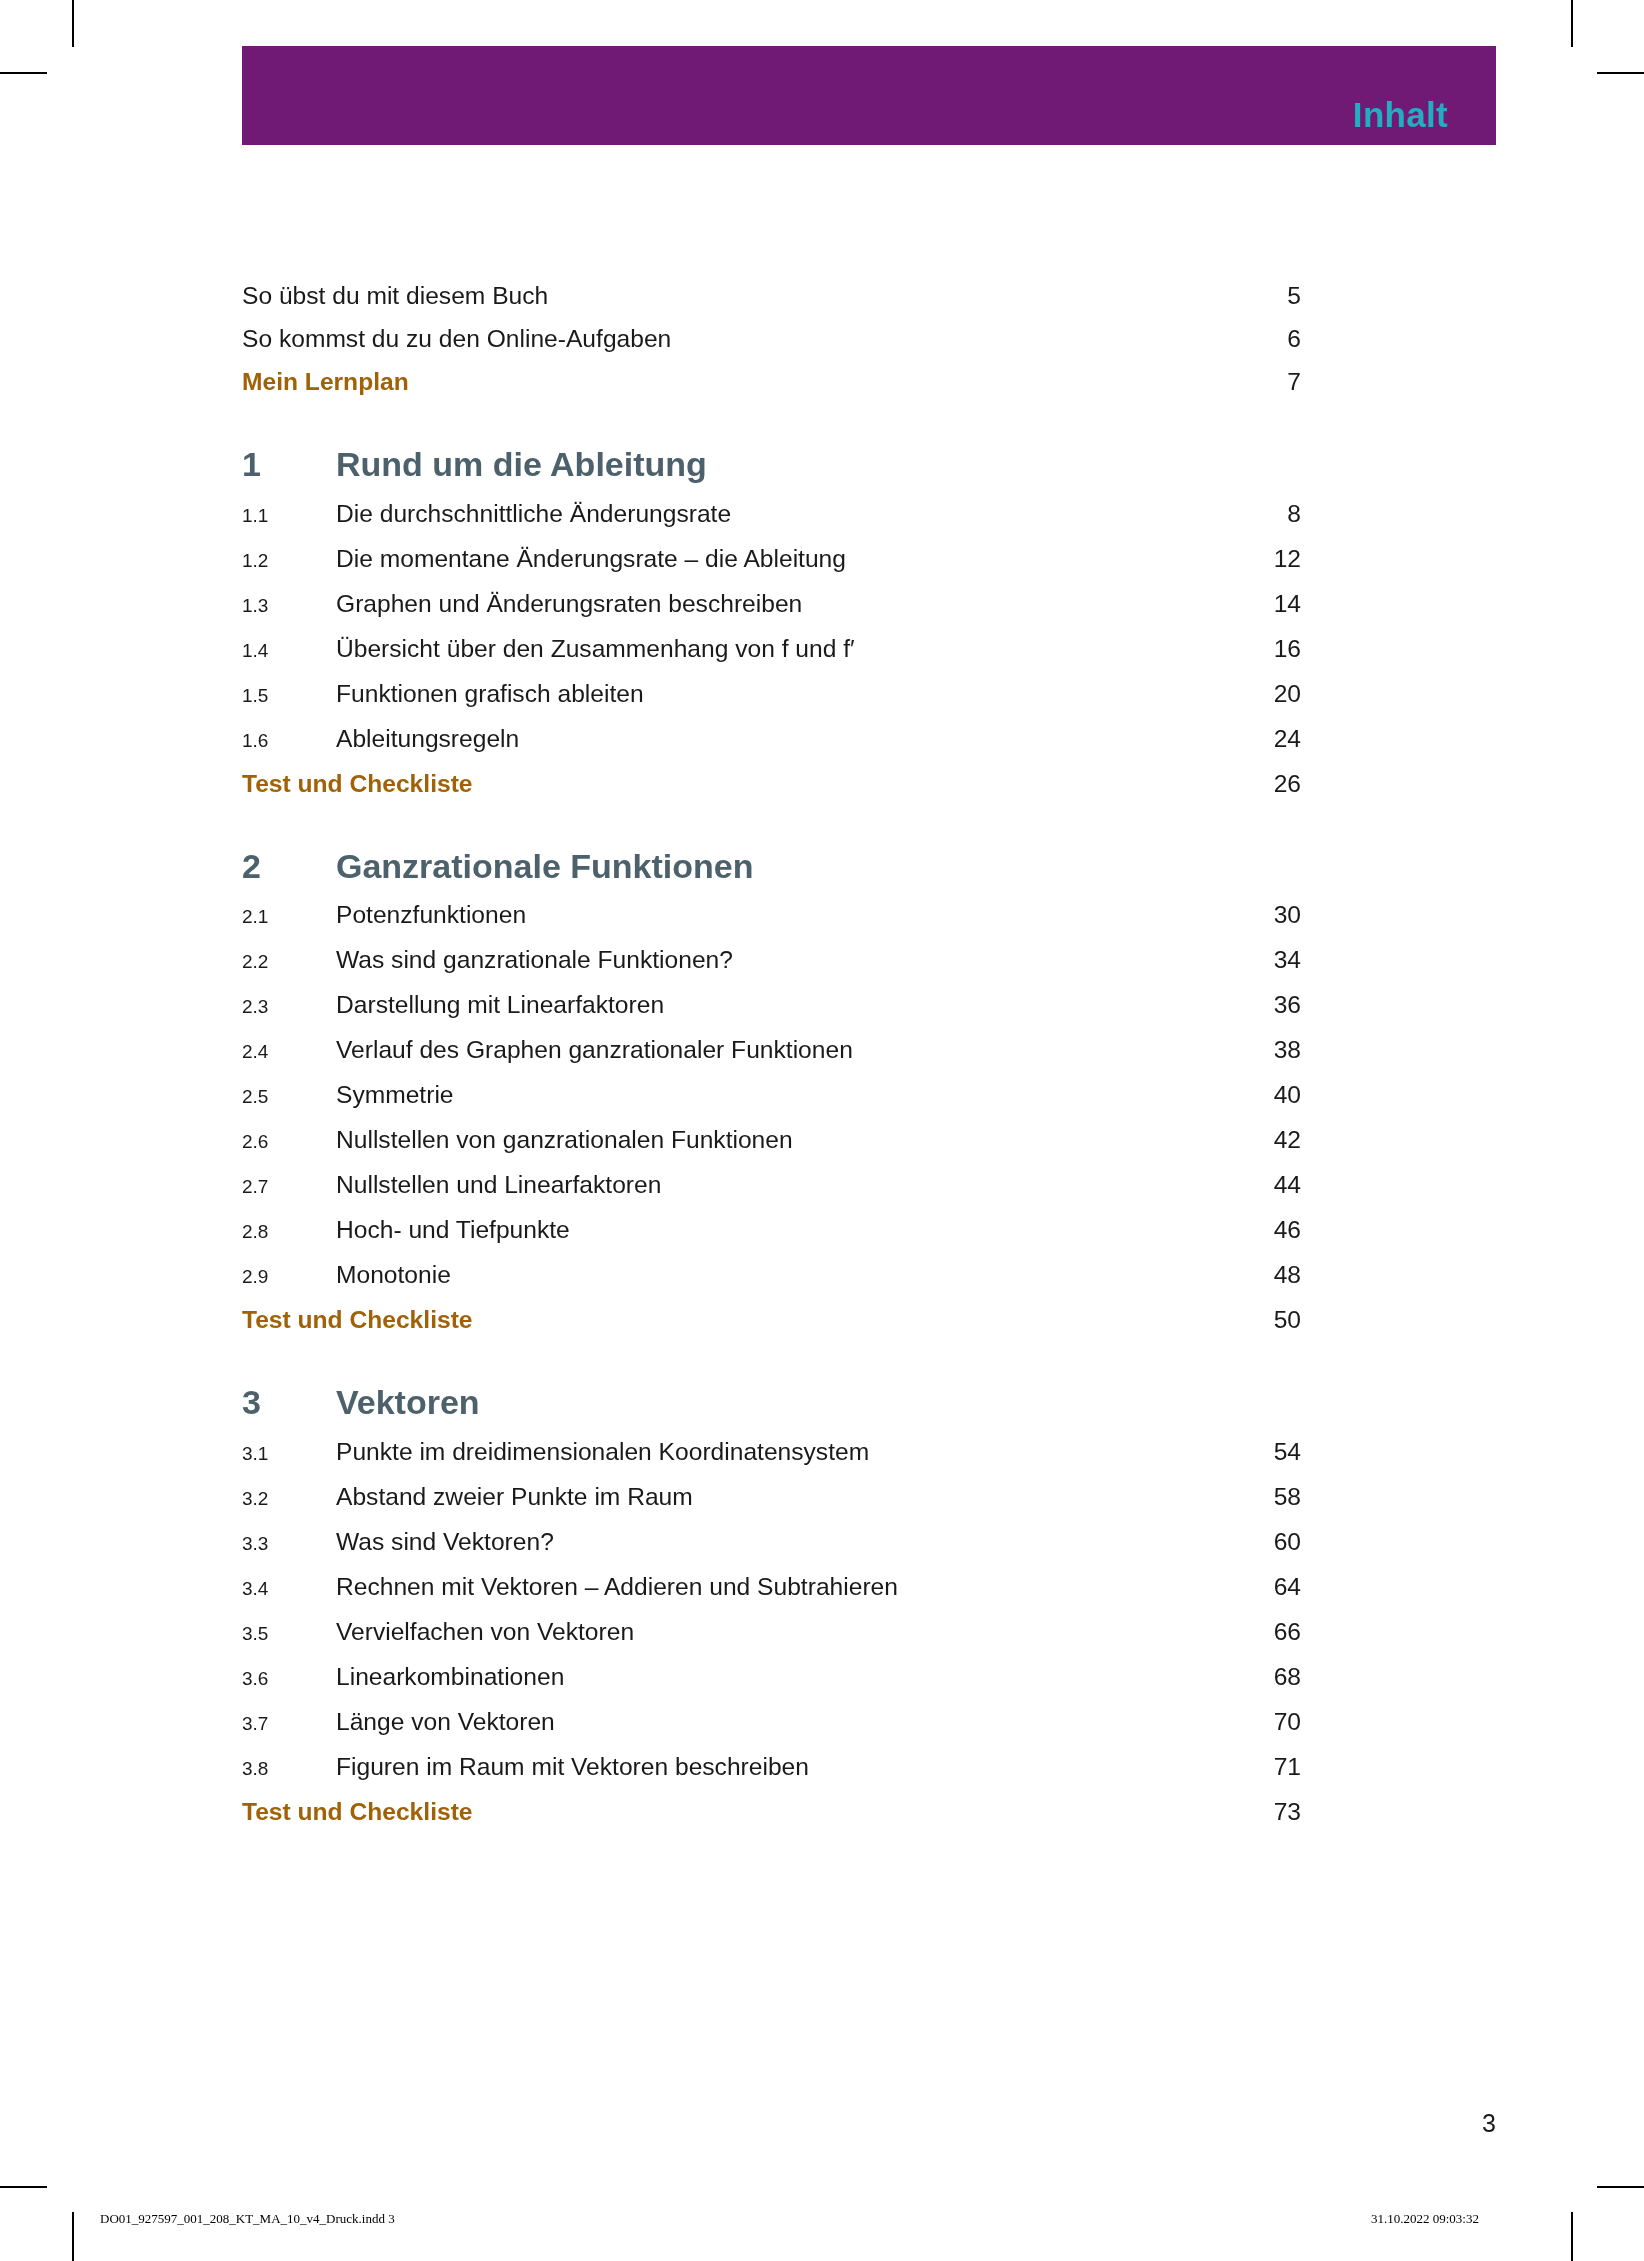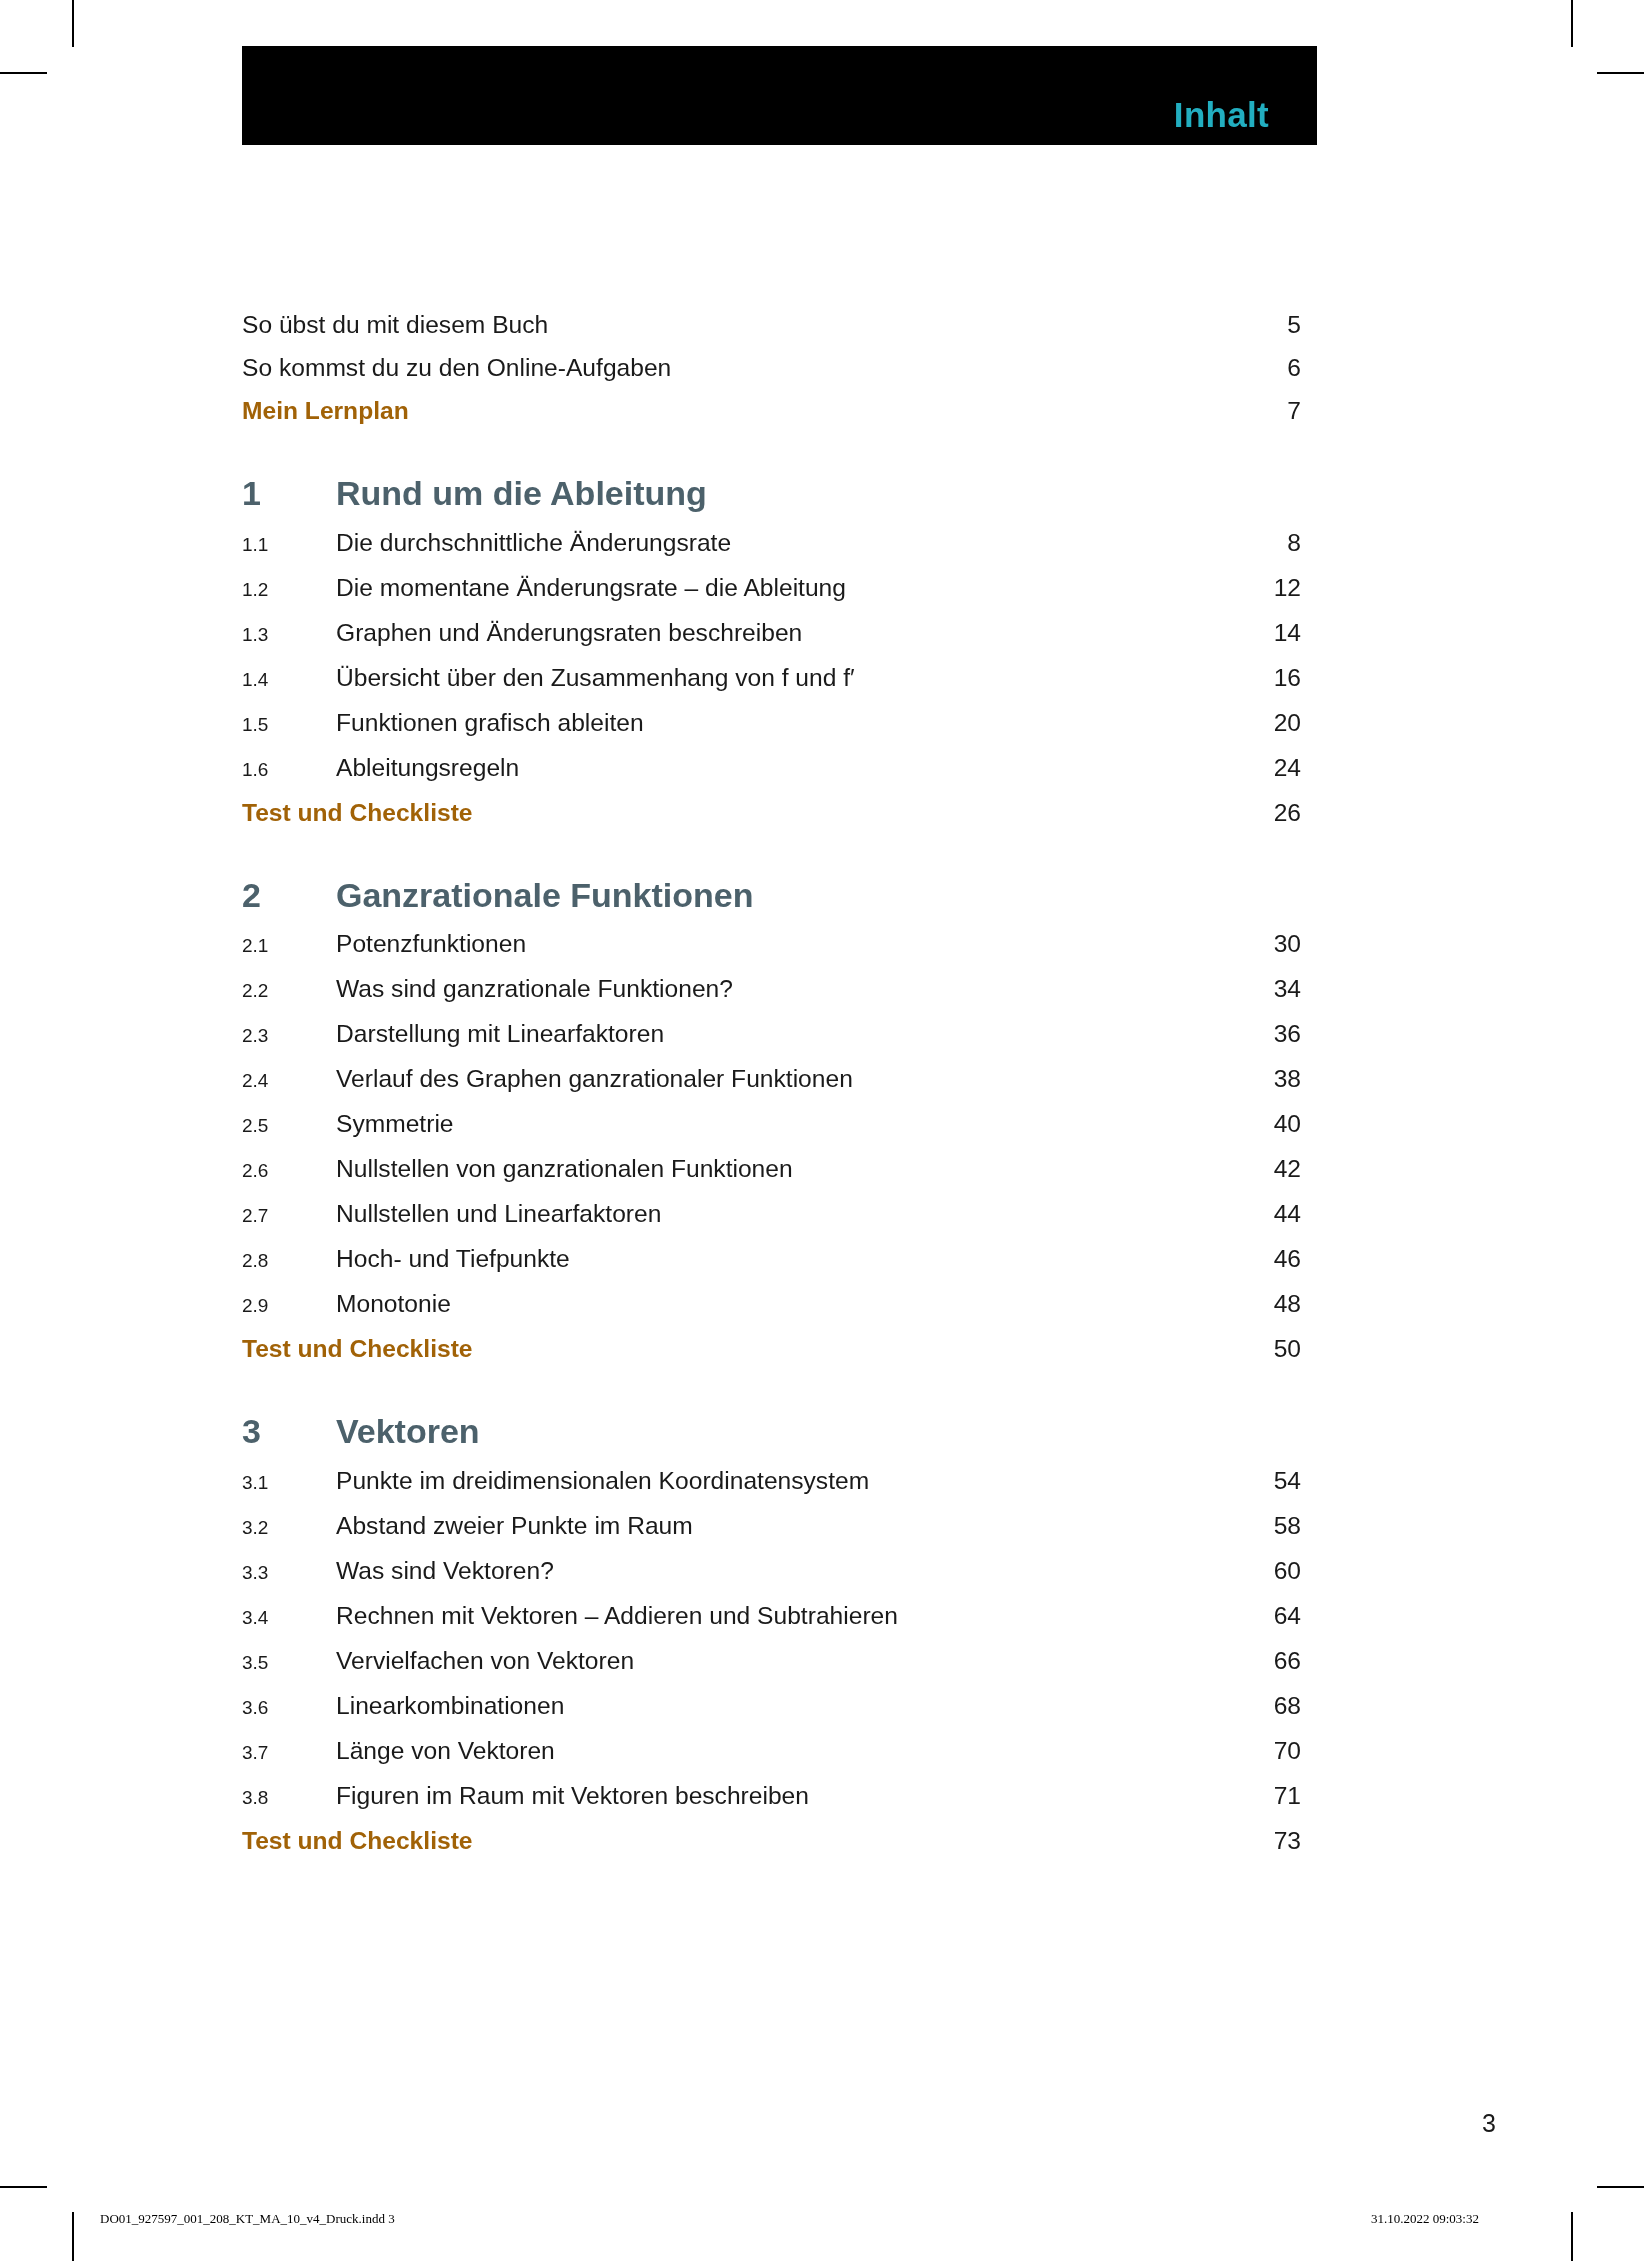--- a/index.html
+++ b/index.html
@@ -25,41 +25,41 @@
   .cm-bl-h { left: 0px;   top: 2186px; width: 47px; height: 1.5px; }
   .cm-bl-v { left: 72px;  top: 2212px; width: 1.5px;  height: 49px; }
   .cm-br-h { left: 1597px;top: 2186px; width: 47px; height: 1.5px; }
   .cm-br-v { left: 1571px;top: 2212px; width: 1.5px;  height: 49px; }
 
   
   .header-band {
     position: absolute;
     left: 242px;
     top: 46px;
-    width: 1075px;
+    width: 1254px;
     height: 99px;
-    background: #000000;
+    background: #701a75;
     box-sizing: border-box;
   }
   .header-title {
     position: absolute;
     right: 48px;
     bottom: 13.4px;
     font-size: 35px;
     font-weight: bold;
     color: #22AEC0;
     letter-spacing: 0.3px;
     line-height: 1;
   }
 
   
   .content {
     position: absolute;
     left: 242px;
-    top: 303px;
+    top: 274px;
     width: 1059px;
   }
 
   .toc-row {
     display: flex;
     align-items: baseline;
     width: 100%;
     font-size: 24.6px;
     line-height: 43px;
     color: #1a1a1a;

